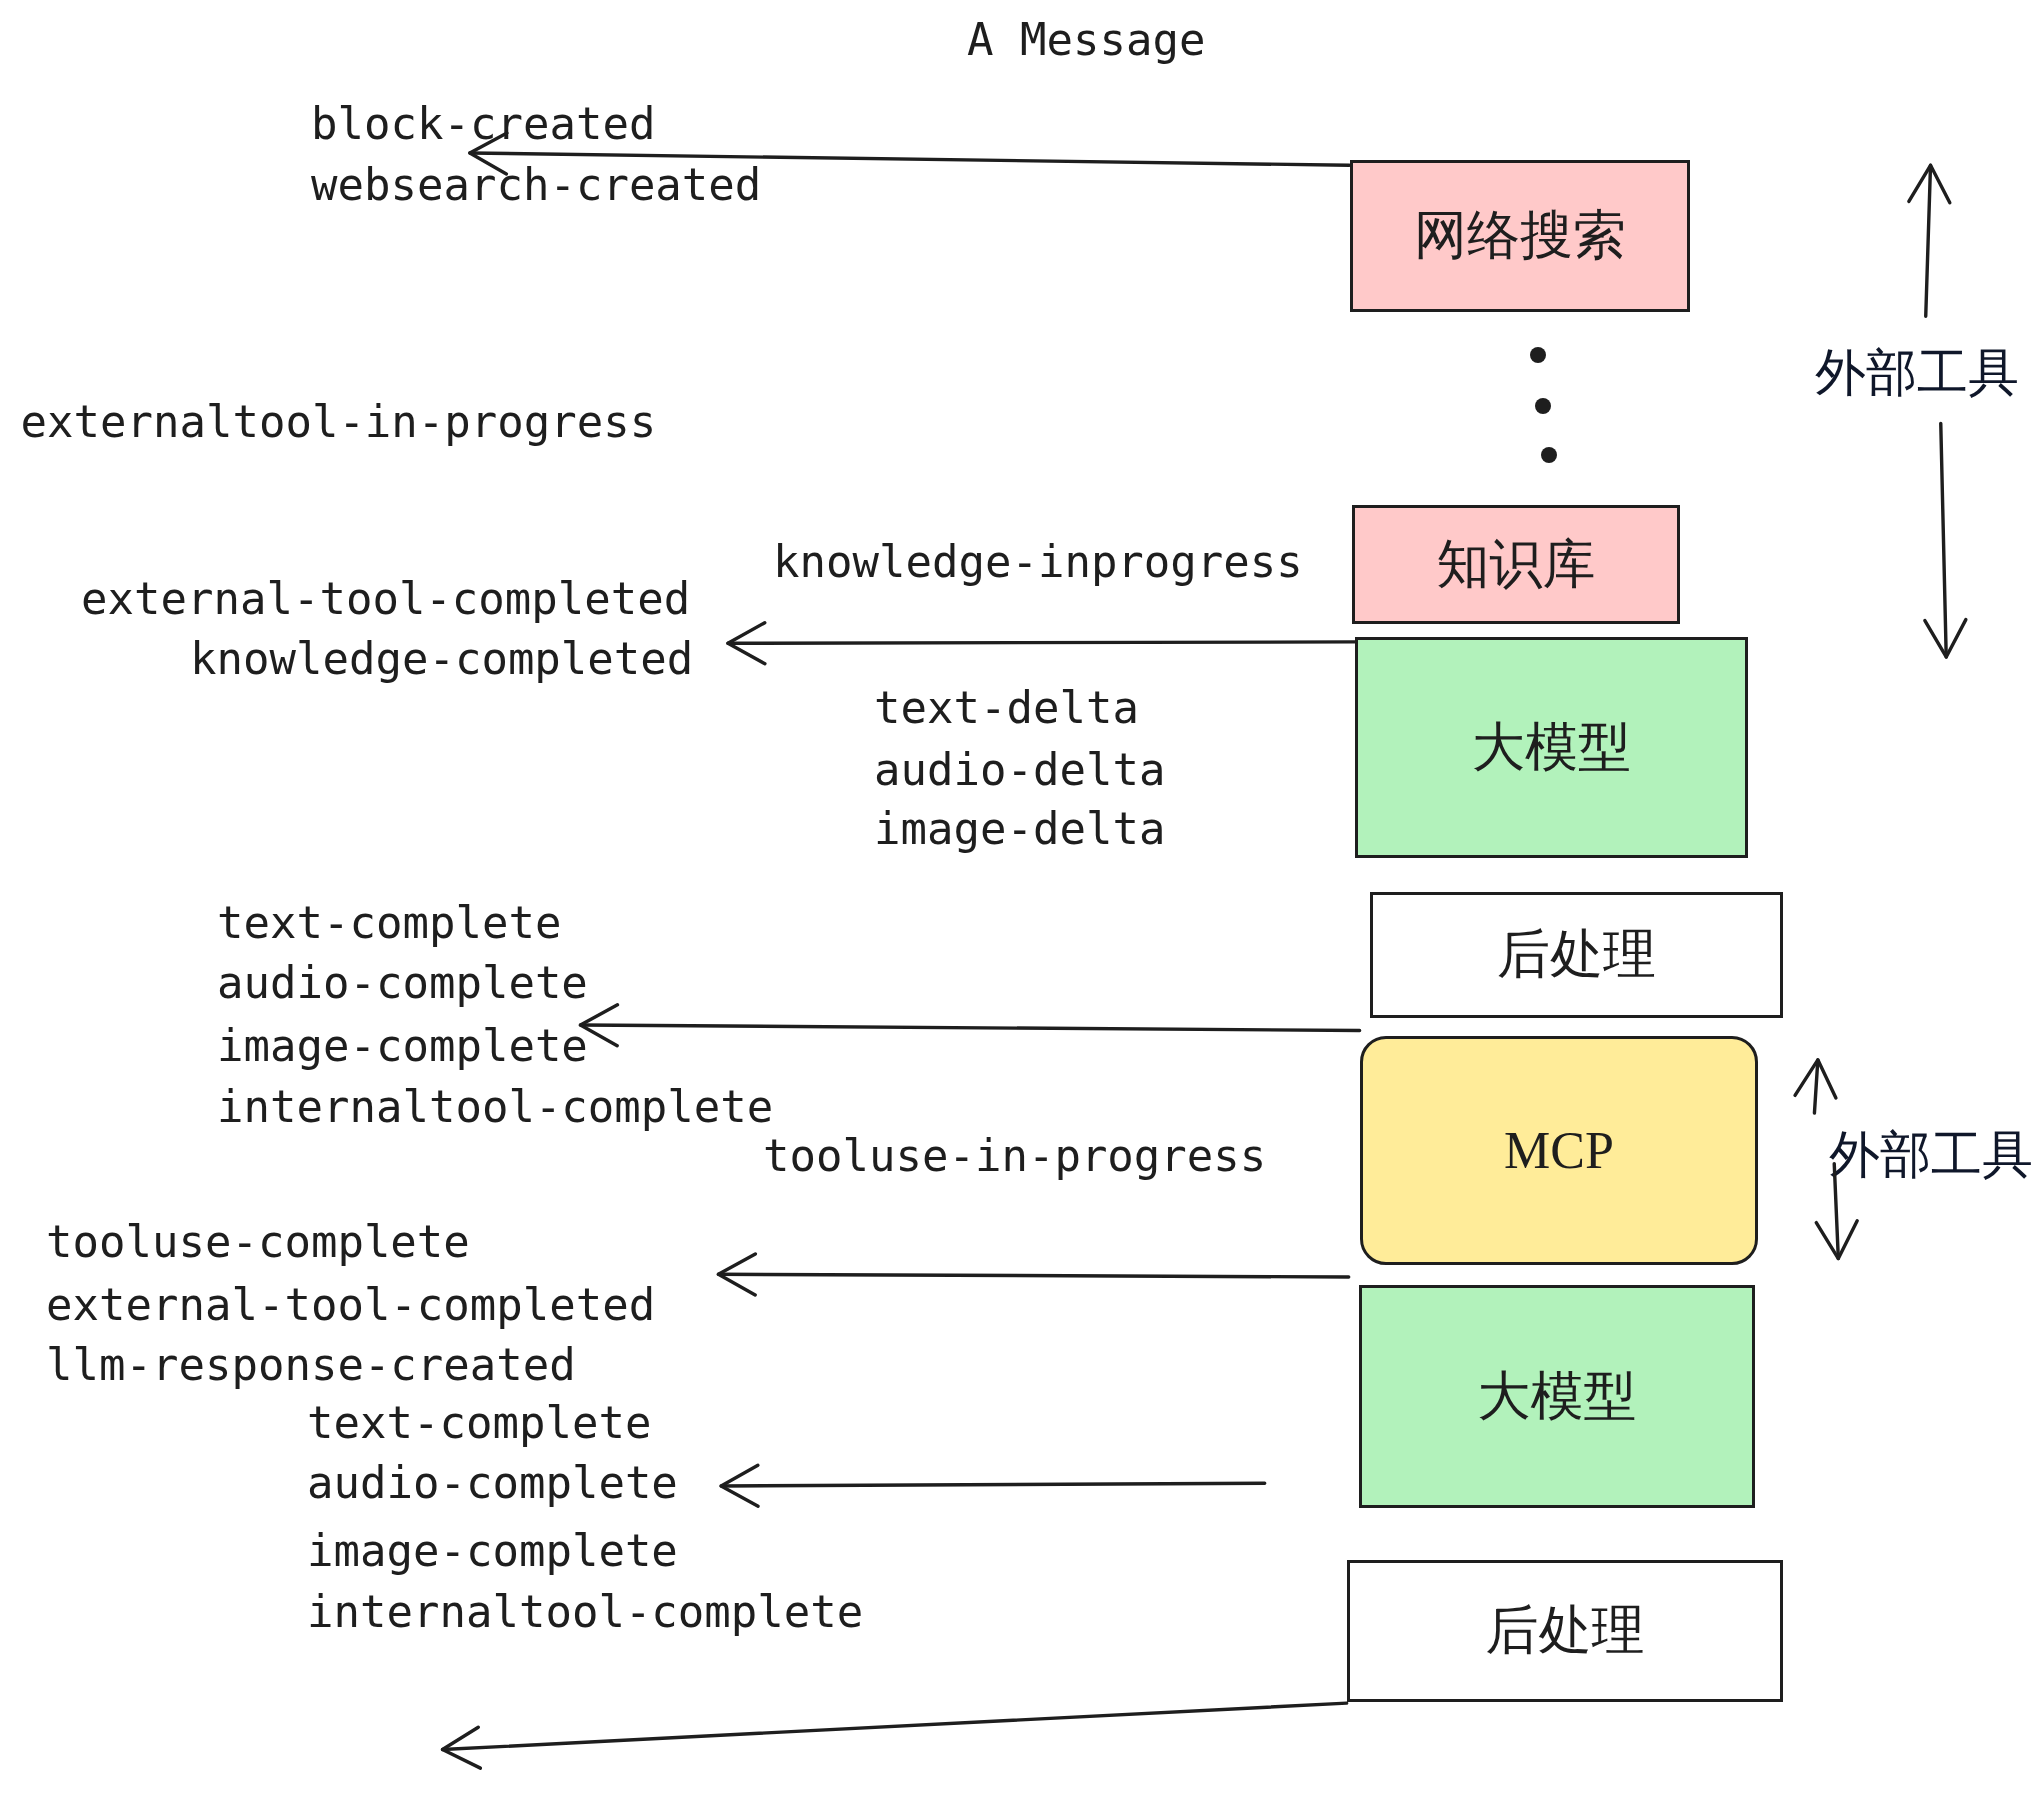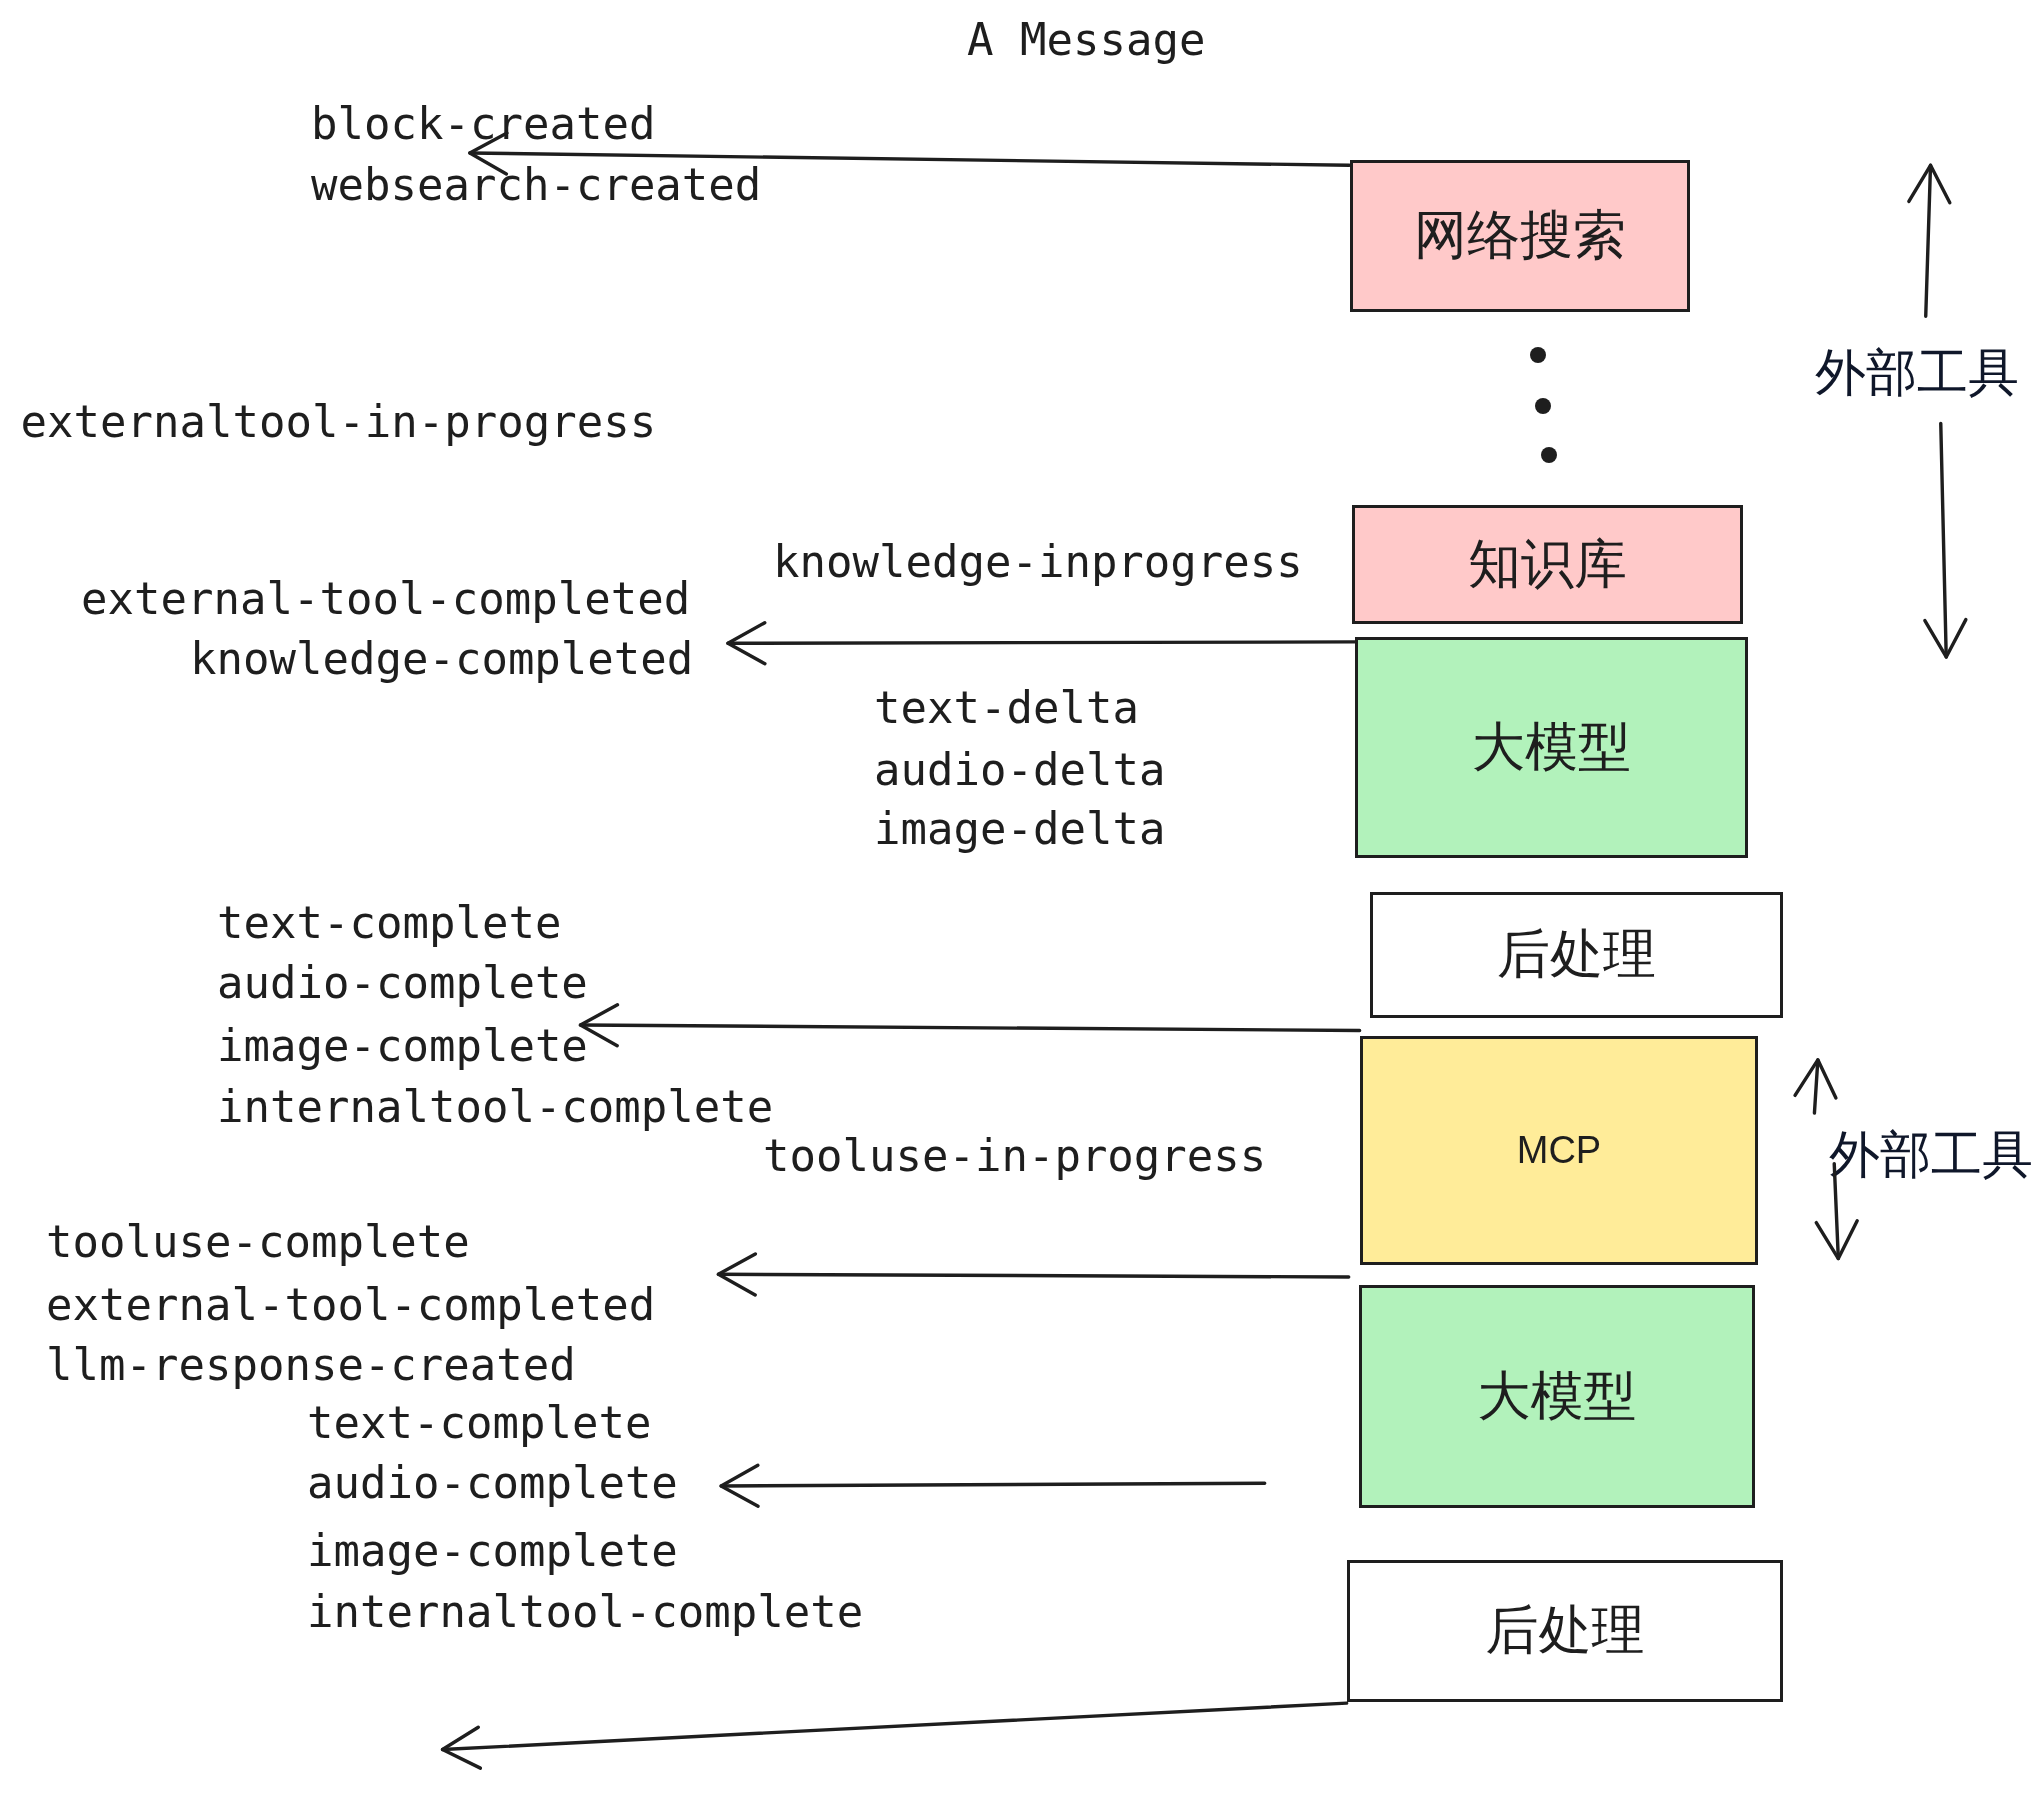--- a/index.html
+++ b/index.html
@@ -3,21 +3,21 @@
 <meta charset="utf-8">
 <style>
   html,body{margin:0;padding:0;background:#ffffff;}
   .page{position:relative;width:2035px;height:1796px;background:#ffffff;overflow:hidden;
         font-family:"DejaVu Sans Mono","Liberation Mono",monospace;color:#1e1e1e;}
   .title{position:absolute;font:44px/1.1 "DejaVu Sans Mono","Liberation Mono",monospace;white-space:nowrap;}
   .ev{position:absolute;font:44px/1.1 "DejaVu Sans Mono","Liberation Mono",monospace;white-space:nowrap;color:#1e1e1e;}
   .box{position:absolute;box-sizing:border-box;border:3.4px solid #1e1e1e;background:#fff;
        display:flex;align-items:center;justify-content:center;
        font-family:"Liberation Sans","DejaVu Sans",sans-serif;font-size:53px;color:#1e1e1e;white-space:nowrap;}
-  .box.mono{font-family:Liberation Sans, sans-serif;font-size:38px;}
+  .box.mono{font-family:Liberation Serif, serif;font-size:52px;border-radius:26px;}
   .side{position:absolute;font-family:"Liberation Sans","DejaVu Sans",sans-serif;font-size:51px;
         color:#0f172a;white-space:nowrap;}
   .dot{position:absolute;width:16.4px;height:16.4px;border-radius:50%;background:#1e1e1e;}
   svg.overlay{position:absolute;left:0;top:0;pointer-events:none;}
 </style>
 </head>
 <body>
 
 <div class="page">
 
@@ -46,21 +46,21 @@
 
   <div class="ev" style="left:307px;top:1399px">text-complete</div>
   <div class="ev" style="left:307px;top:1459px">audio-complete</div>
   <div class="ev" style="left:307px;top:1527px">image-complete</div>
   <div class="ev" style="left:307px;top:1588px">internaltool-complete</div>
 
 
   <div class="box" style="left: 1350px; top: 160px; width: 340px; height: 152px; background: rgb(255, 201, 201);">
       <span>网络搜索</span>
     </div>
-  <div class="box" style="left: 1352px; top: 505px; width: 391px; height: 119px; background: rgb(255, 201, 201);">
+  <div class="box" style="left: 1352px; top: 505px; width: 328px; height: 119px; background: rgb(255, 201, 201);">
       <span>知识库</span>
     </div>
   <div class="box" style="left: 1355px; top: 637px; width: 393px; height: 221px; background: rgb(178, 242, 187);">
       <span>大模型</span>
     </div>
   <div class="box" style="left: 1370px; top: 892px; width: 413px; height: 126px; background: rgb(255, 255, 255);">
       <span>后处理</span>
     </div>
   <div class="box mono" style="left: 1360px; top: 1036px; width: 398px; height: 229px; background: rgb(255, 236, 153);">
       <span>MCP</span>

